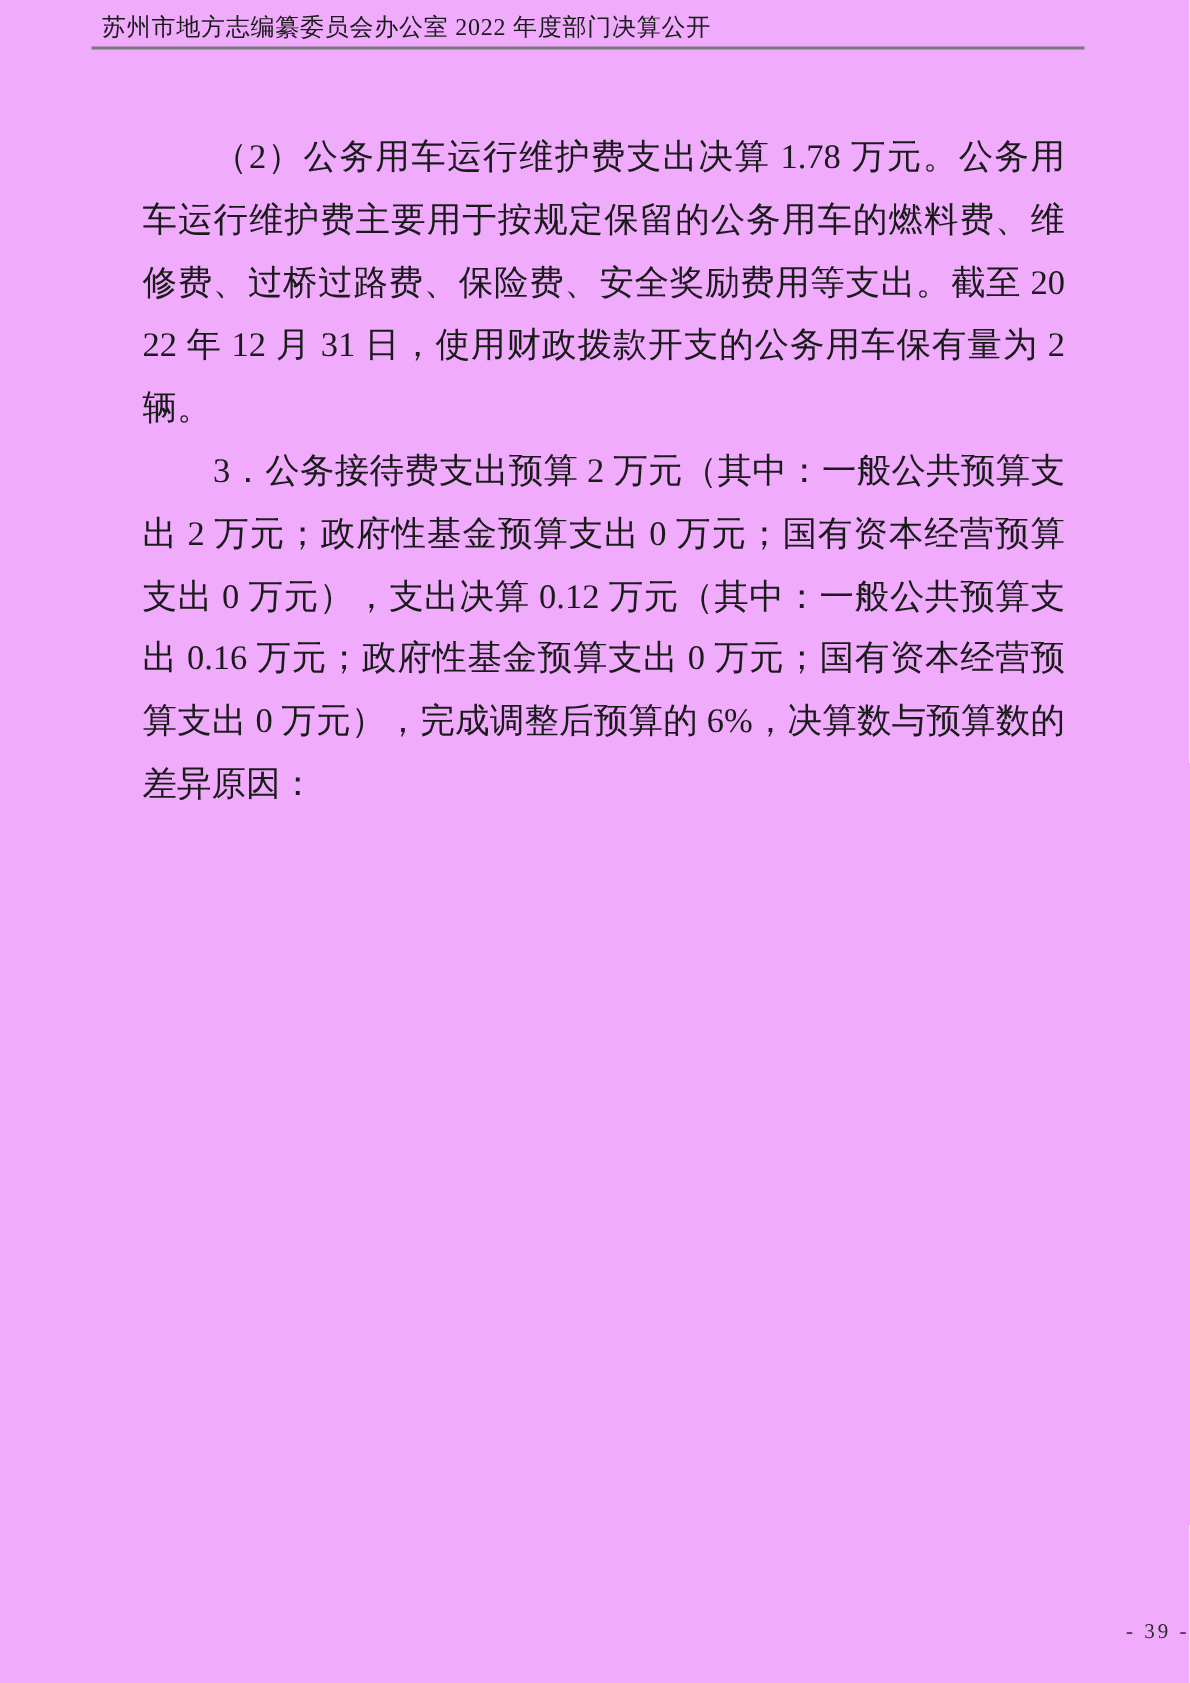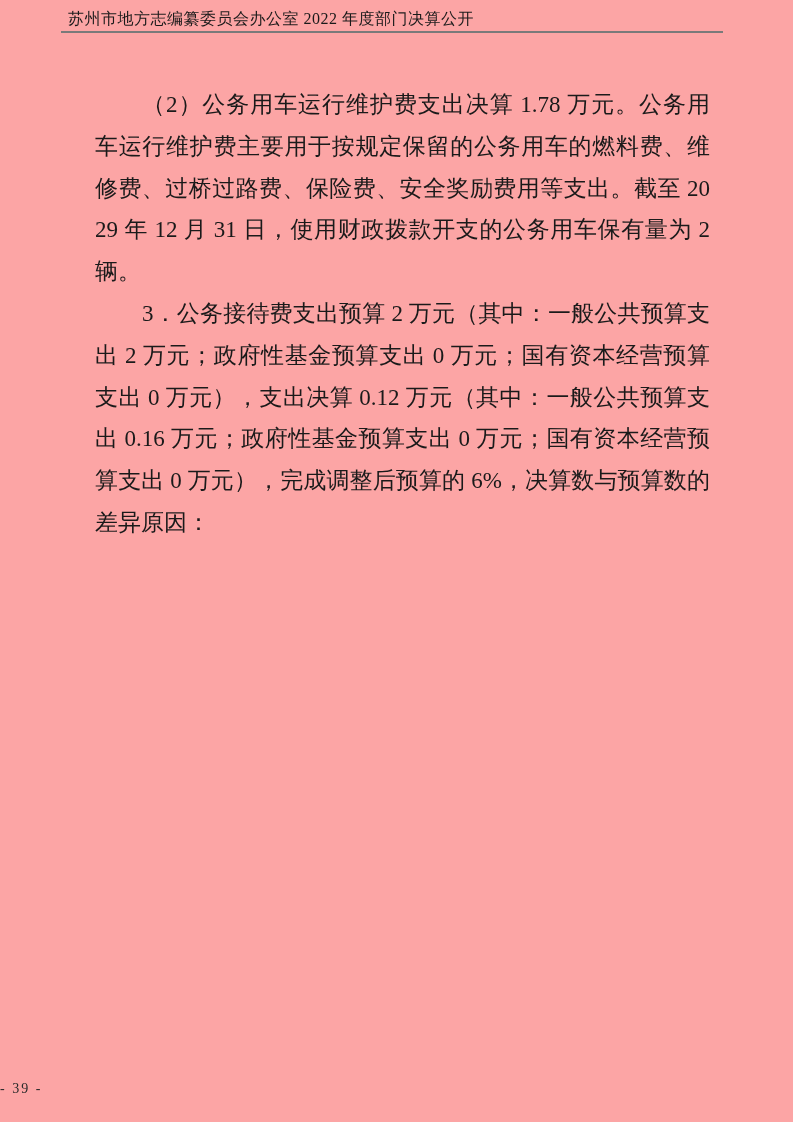--- a/index.html
+++ b/index.html
@@ -4,21 +4,21 @@
 <style>
   html, body {
     margin: 0;
     padding: 0;
     background: #ffffff;
   }
   .page {
     position: relative;
     width: 793px;
     height: 1122px;
-    background: #fca5a5;
+    background: #f0abfc;
     color: #1a1a1a;
     font-family: "Liberation Serif", "DejaVu Serif", serif;
     overflow: hidden;
   }
   .header {
     position: absolute;
     left: 61px;
     top: 9px;
     width: 662px;
     border-bottom: 2px solid #7a7a7a;
@@ -50,40 +50,40 @@
     text-indent: 47px;
   }
   .body-text p.continuation {
     text-indent: 0;
   }
   .footer {
     position: absolute;
     left: 0;
     top: 1079px;
     width: 793px;
-    text-align: left;
+    text-align: right;
   }
   .page-number {
     font-size: 14px;
     line-height: 18px;
     color: #2b2b2b;
     letter-spacing: 2px;
   }
 </style>
 </head>
 <body>
 
 <div class="page">
 
   <div class="header">
     <div class="header-title">苏州市地方志编纂委员会办公室 2022 年度部门决算公开</div>
   </div>
 
   <div class="body-text">
-    <p>（2）公务用车运行维护费支出决算 1.78 万元。公务用车运行维护费主要用于按规定保留的公务用车的燃料费、维修费、过桥过路费、保险费、安全奖励费用等支出。截至 2029 年 12 月 31 日，使用财政拨款开支的公务用车保有量为 2 辆。</p>
+    <p>（2）公务用车运行维护费支出决算 1.78 万元。公务用车运行维护费主要用于按规定保留的公务用车的燃料费、维修费、过桥过路费、保险费、安全奖励费用等支出。截至 2022 年 12 月 31 日，使用财政拨款开支的公务用车保有量为 2 辆。</p>
     <p>3．公务接待费支出预算 2 万元（其中：一般公共预算支出 2 万元；政府性基金预算支出 0 万元；国有资本经营预算支出 0 万元），支出决算 0.12 万元（其中：一般公共预算支出 0.16 万元；政府性基金预算支出 0 万元；国有资本经营预算支出 0 万元），完成调整后预算的 6%，决算数与预算数的差异原因：</p>
   </div>
 
   <div class="footer">
     <span class="page-number">- 39 -</span>
   </div>
 
 </div>
 
 </body></html>

